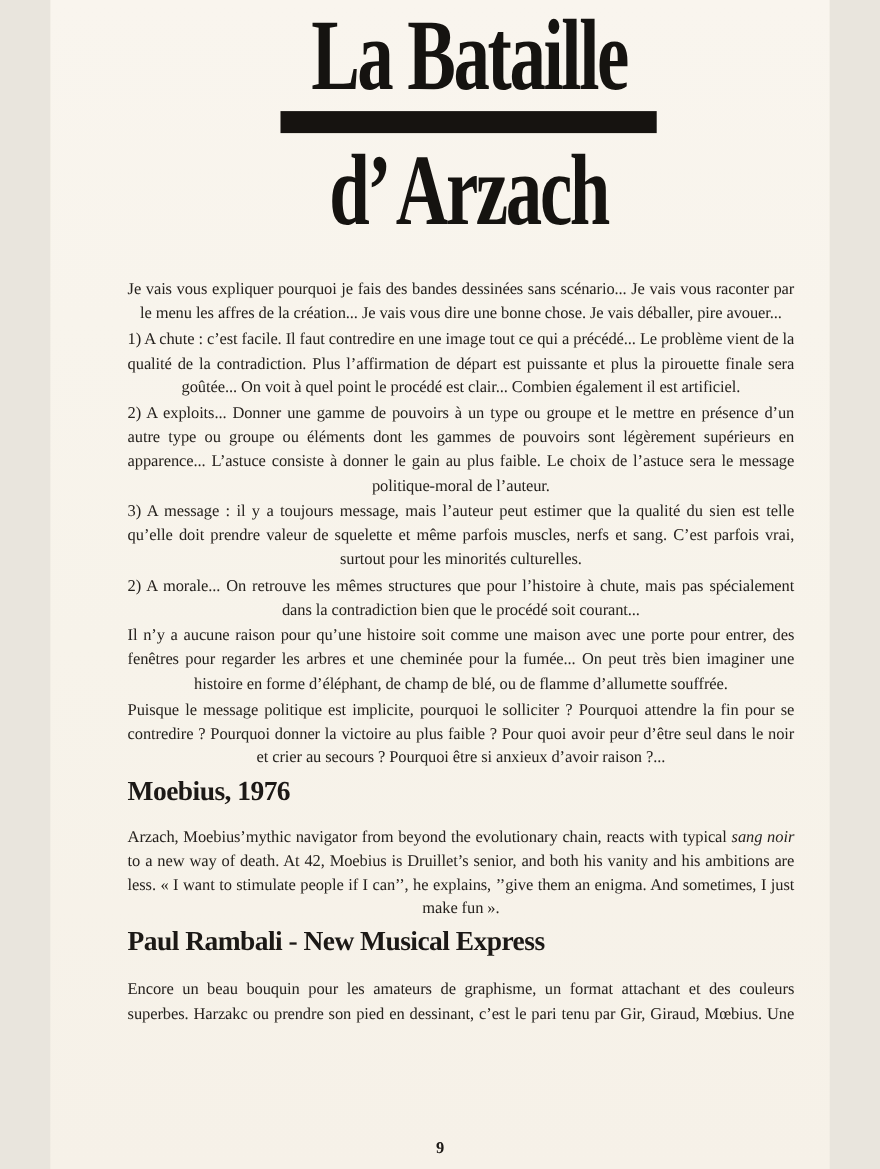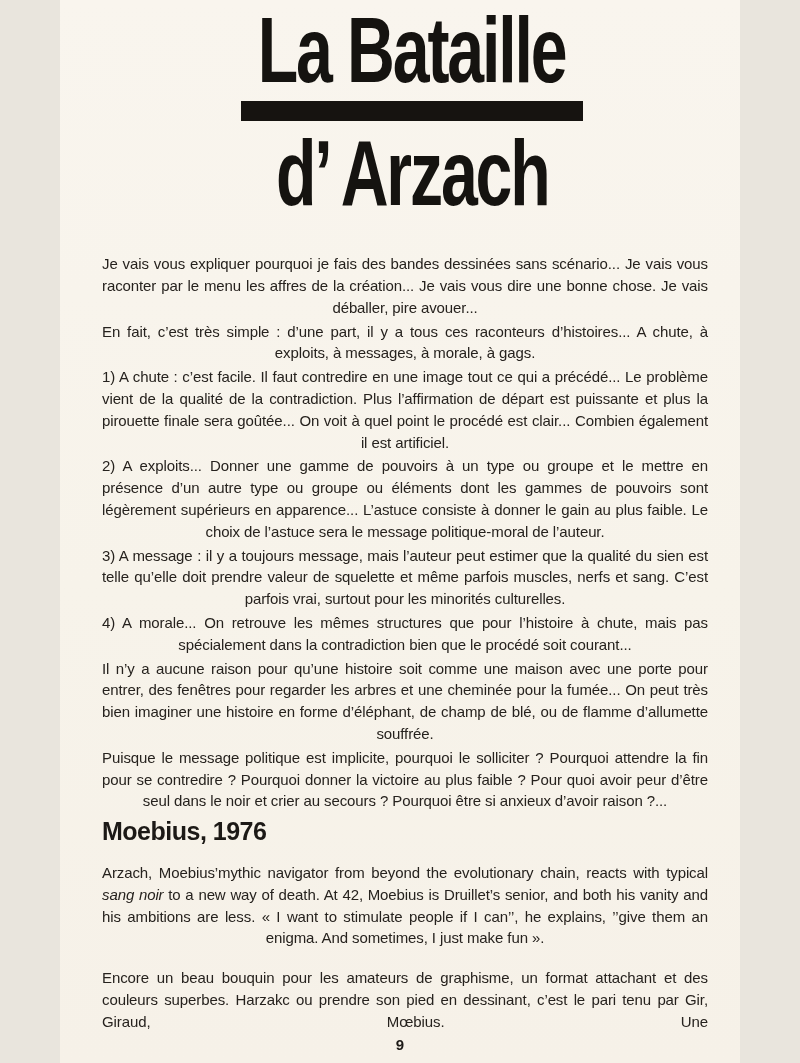--- a/index.html
+++ b/index.html
@@ -3,22 +3,23 @@
 <meta charset="utf-8">
 <style>
   html,body{margin:0;padding:0;background:#e9e5dd;}
   .page{
     position:relative;
     width:680px;height:1063px;
     margin:0 auto;
     background:#f8f4ec;
     background-image:linear-gradient(180deg,#f9f5ee 0%,#f7f3ea 55%,#f6f1e8 100%);
     color:#211e1b;
-    font-family:Liberation Sans, sans-serif;
+    font-family:Liberation Serif, serif;
     overflow:hidden;
+    padding-left:28px;
   }
   
   .masthead{position:relative;left:12px;text-align:center;padding-top:8px;}
   .title-line{
     display:inline-block;
     font-weight:bold;
     font-size:92px;
     line-height:0.92;
     letter-spacing:-3px;
     color:#151310;
@@ -72,31 +73,31 @@
       <span class="title-line">La Bataille</span>
     </div>
     <div class="title-rule"></div>
     <div>
       <span class="title-line">d’ Arzach</span>
     </div>
   </header>
 
   <main class="body-text">
     <p>Je vais vous expliquer pourquoi je fais des bandes dessinées sans scénario... Je vais vous raconter par le menu les affres de la création... Je vais vous dire une bonne chose. Je vais déballer, pire avouer...</p>
-    <p>En fait, c’est très simple : d’une part, il y a tous ces raconteurs d’histoires... A chute, à exploits, à messages, à morale, à gags.</p>
     <p>1) A chute : c’est facile. Il faut contredire en une image tout ce qui a précédé... Le problème vient de la qualité de la contradiction. Plus l’affirmation de départ est puissante et plus la pirouette finale sera goûtée... On voit à quel point le procédé est clair... Combien également il est artificiel.</p>
     <p>2) A exploits... Donner une gamme de pouvoirs à un type ou groupe et le mettre en présence d’un autre type ou groupe ou éléments dont les gammes de pouvoirs sont légèrement supérieurs en apparence... L’astuce consiste à donner le gain au plus faible. Le choix de l’astuce sera le message politique-moral de l’auteur.</p>
     <p>3) A message : il y a toujours message, mais l’auteur peut estimer que la qualité du sien est telle qu’elle doit prendre valeur de squelette et même parfois muscles, nerfs et sang. C’est parfois vrai, surtout pour les minorités culturelles.</p>
-    <p>4) A morale... On retrouve les mêmes structures que pour l’histoire à chute, mais pas spécialement dans la contradiction bien que le procédé soit courant...</p>
+    <p>2) A morale... On retrouve les mêmes structures que pour l’histoire à chute, mais pas spécialement dans la contradiction bien que le procédé soit courant...</p>
     <p>Il n’y a aucune raison pour qu’une histoire soit comme une maison avec une porte pour entrer, des fenêtres pour regarder les arbres et une cheminée pour la fumée... On peut très bien imaginer une histoire en forme d’éléphant, de champ de blé, ou de flamme d’allumette souffrée.</p>
     <p>Puisque le message politique est implicite, pourquoi le solliciter ? Pourquoi attendre la fin pour se contredire ? Pourquoi donner la victoire au plus faible ? Pour quoi avoir peur d’être seul dans le noir et crier au secours ? Pourquoi être si anxieux d’avoir raison ?...</p>
 
     <h2 class="attrib">Moebius, 1976</h2>
 
     <p class="english"><span>Arzach, Moebius’mythic navigator from beyond the evolutionary chain, reacts with typical </span><span class="it">sang noir</span><span> to a new way of death. At 42, Moebius is Druillet’s senior, and both his vanity and his ambitions are less. « I want to stimulate people if I can’’, he explains, ’’give them an enigma. And sometimes, I just make fun ».</span></p>
 
+    <h2 class="attrib">Paul Rambali - New Musical Express</h2>
 
     <p class="review flow-last">Encore un beau bouquin pour les amateurs de graphisme, un format attachant et des couleurs superbes. Harzakc ou prendre son pied en dessinant, c’est le pari tenu par Gir, Giraud, Mœbius. Une</p>
   </main>
 
   <div class="pagenum">9</div>
 
 </div>
 
 </body></html>

